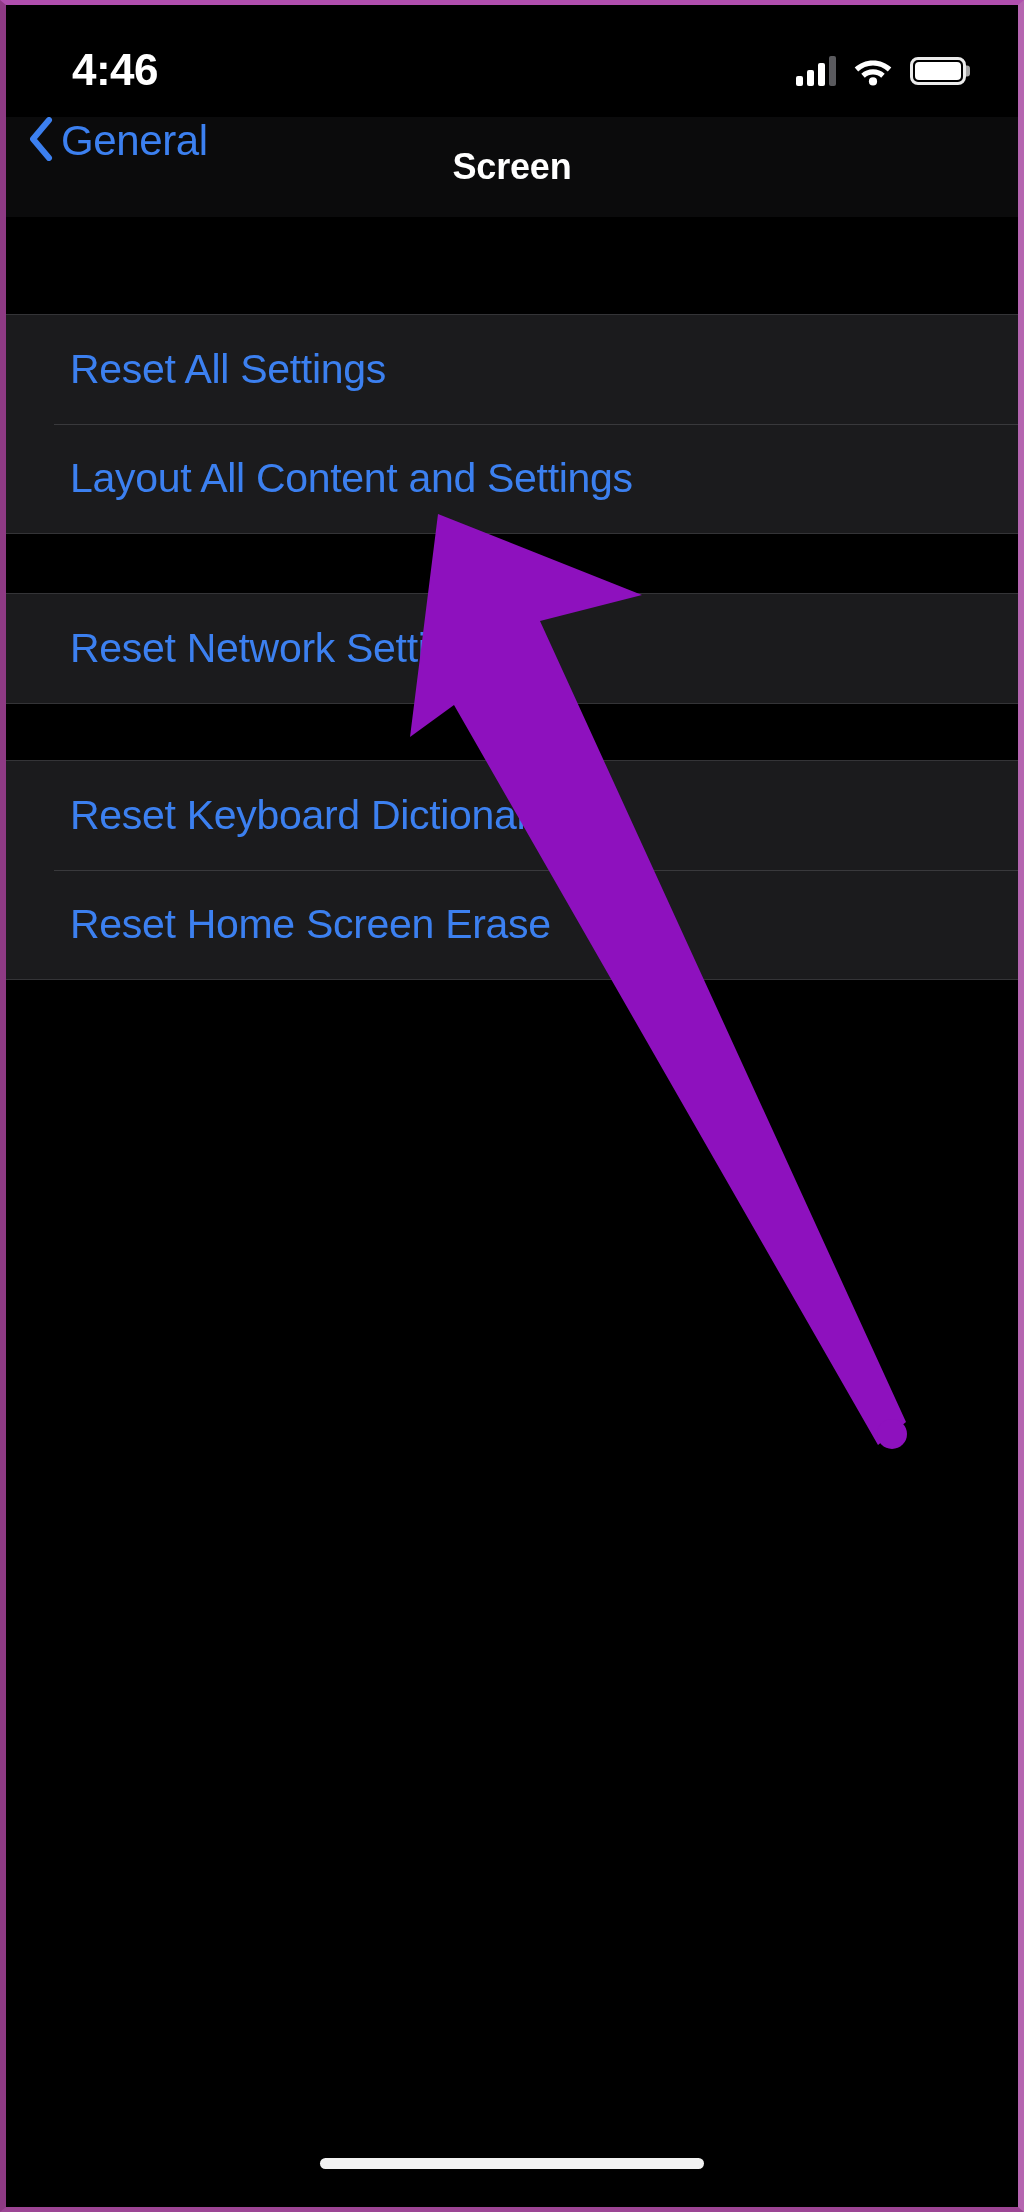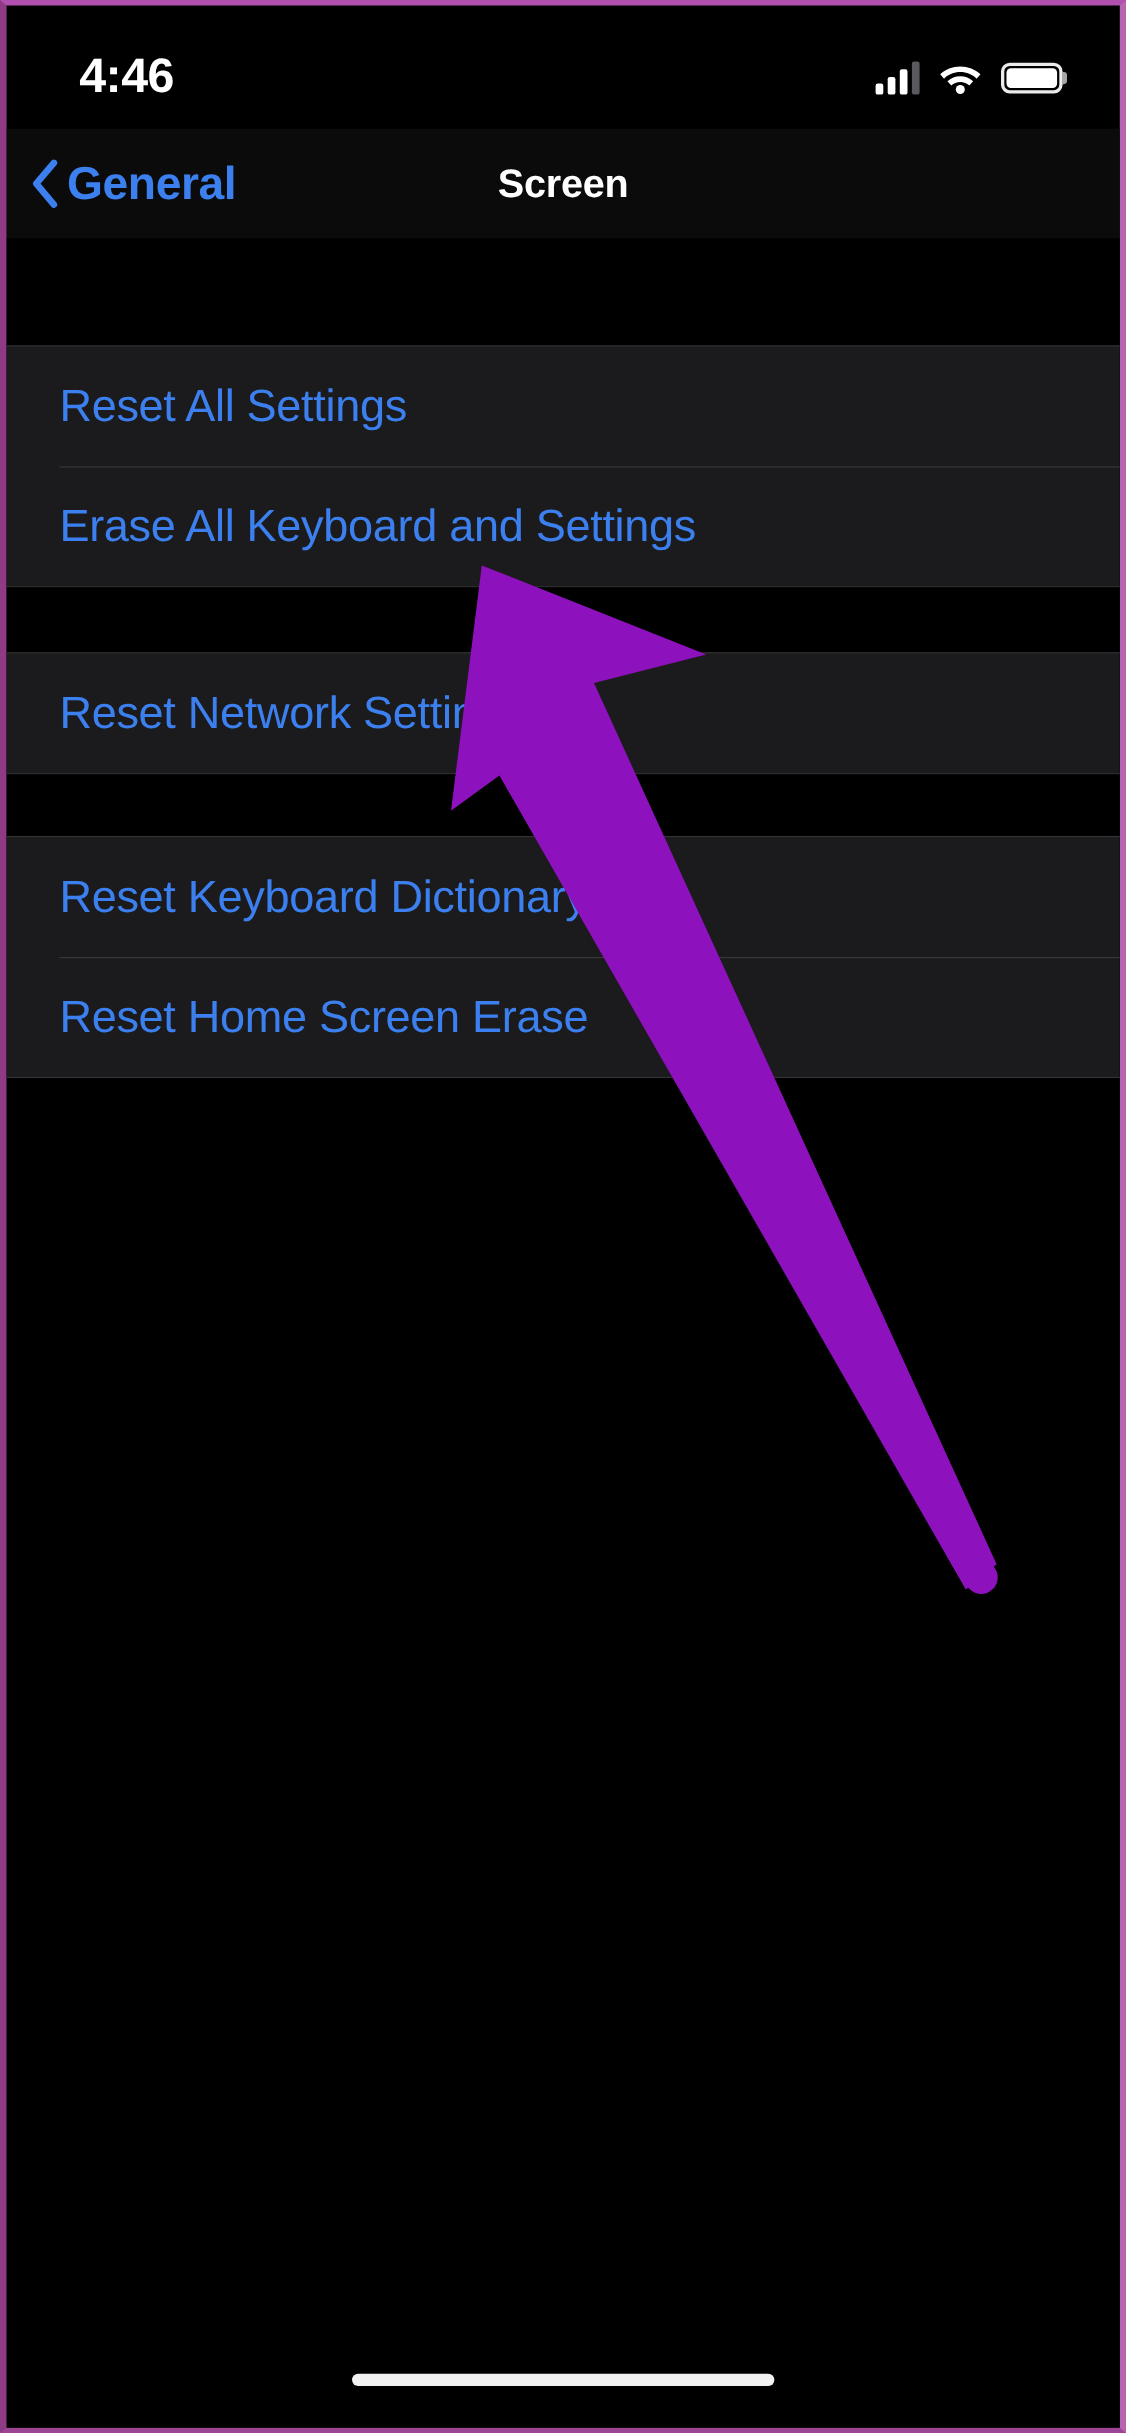--- a/index.html
+++ b/index.html
@@ -109,24 +109,23 @@
     top: 112px;
     height: 100px;
     background: #0B0B0C;
   }
   #nav-back {
     position: absolute;
     left: 22px;
     top: 0;
     height: 100px;
     display: flex;
-    align-items: center;
+    align-items: flex-start;
     gap: 7px;
     cursor: pointer;
-    font-weight: bold;
   }
   .chev-icon { display:block; width: 26px; height: 44px; }
   #nav-back-label {
     color: #3C80F0;
     font-size: 42px;
     letter-spacing: -0.4px;
   }
   #nav-title {
     position: absolute;
     left: 0; right: 0;
@@ -157,21 +156,21 @@
   .gap { background: #000000; }
   .gap.g1 { height: 97px; }
   .gap.g2 { height: 59px; }
   .gap.g3 { height: 56px; }
 
   .row {
     position: relative;
     height: 109px;
     display: flex;
     align-items: center;
-    padding-left: 48px;
+    padding-left: 64px;
     cursor: pointer;
   }
   .row + .row::before {
     content: "";
     position: absolute;
     left: 48px;
     right: 0;
     top: 0;
     height: 1px;
     background: #39393C;
@@ -250,21 +249,21 @@
 
   <div id="content">
 
     <div class="gap g1"></div>
 
     <div class="group">
       <div class="row">
         <span class="row-label">Reset All Settings</span>
       </div>
       <div class="row">
-        <span class="row-label">Erase All Keyboard and Settings</span>
+        <span class="row-label">Layout All Content and Settings</span>
       </div>
     </div>
 
     <div class="gap g2"></div>
 
     <div class="group">
       <div class="row">
         <span class="row-label">Reset Network Settings</span>
       </div>
     </div>

